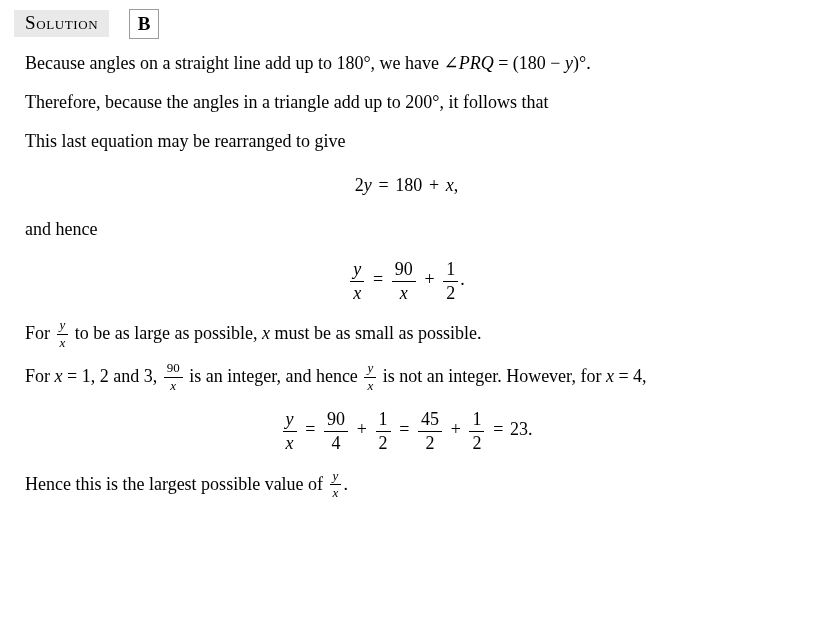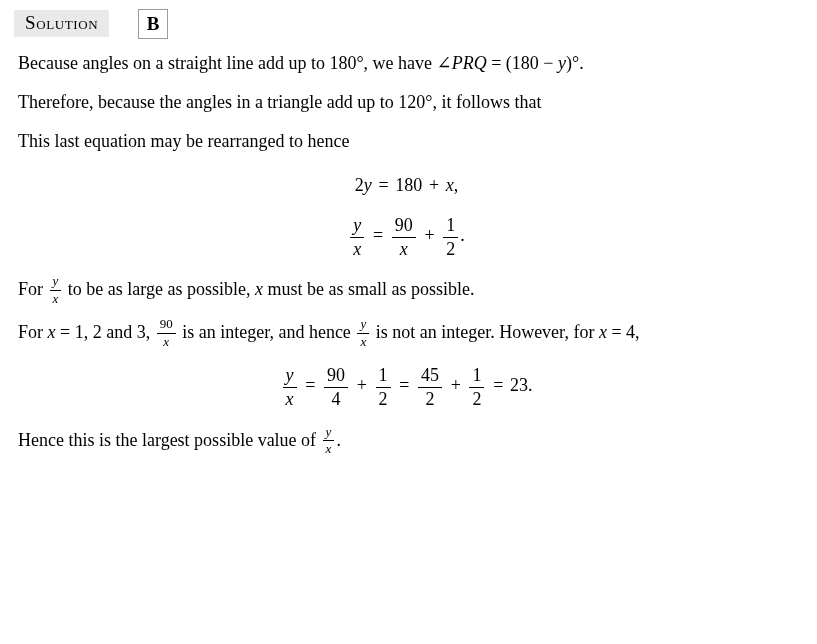--- a/index.html
+++ b/index.html
@@ -14,21 +14,21 @@
     color: #000000;
     font-family: "Liberation Serif", "DejaVu Serif", serif;
     font-size: 18px;
   }
   .page {
     padding: 8px 14px 0 10px;
   }
   .header {
     display: flex;
     align-items: center;
-    gap: 29px;
+    gap: 20px;
     margin: 0 0 0 4px;
     height: 31px;
   }
   .badge {
     background: #e9e9e9;
     padding: 2px 11px 3px 11px;
     font-size: 19px;
     font-variant: small-caps;
     letter-spacing: 0.6px;
     line-height: 1.2;
@@ -38,21 +38,21 @@
     height: 28px;
     border: 1px solid #9b9b9b;
     background: #ffffff;
     display: flex;
     align-items: center;
     justify-content: center;
     font-weight: 700;
     font-size: 19px;
   }
   .para {
-    margin: 10px 8px;
+    margin: 10px 15px;
     line-height: 29px;
   }
   .eq {
     margin: 15px 0;
     line-height: 29px;
     text-align: center;
     word-spacing: 0.12em;
   }
   .it {
     font-style: italic;
@@ -81,22 +81,23 @@
 </head>
 <body>
 
 <div class="page">
   <div class="header">
     <span class="badge">Solution</span>
     <span class="answer-box">B</span>
   </div>
   <div>
       <div class="para">Because angles on a straight line add up to 180°, we have ∠<span class="it">PRQ</span> = (180 − <span class="it">y</span>)°.</div>
-      <div class="para">Therefore, because the angles in a triangle add up to 120°, it follows that</div>
-      <div class="para">This last equation may be rearranged to hence</div>
+      <div class="para">Therefore, because the angles in a triangle add up to 200°, it follows that</div>
+      <div class="para">This last equation may be rearranged to give</div>
       <div class="eq">2<span class="it">y</span> = 180 + <span class="it">x</span>,</div>
+      <div class="para">and hence</div>
       <div class="eq"><span class="frac"><span class="fnum it">y</span><span class="fden it">x</span></span> = <span class="frac"><span class="fnum">90</span><span class="fden it">x</span></span> + <span class="frac"><span class="fnum">1</span><span class="fden">2</span></span>.</div>
       <div class="para">For <span class="frac"><span class="fnum it">y</span><span class="fden it">x</span></span> to be as large as possible, <span class="it">x</span> must be as small as possible.</div>
       <div class="para">For <span class="it">x</span> = 1, 2 and 3, <span class="frac"><span class="fnum">90</span><span class="fden it">x</span></span> is an integer, and hence <span class="frac"><span class="fnum it">y</span><span class="fden it">x</span></span> is not an integer. However, for <span class="it">x</span> = 4,</div>
       <div class="eq"><span class="frac"><span class="fnum it">y</span><span class="fden it">x</span></span> = <span class="frac"><span class="fnum">90</span><span class="fden">4</span></span> + <span class="frac"><span class="fnum">1</span><span class="fden">2</span></span> = <span class="frac"><span class="fnum">45</span><span class="fden">2</span></span> + <span class="frac"><span class="fnum">1</span><span class="fden">2</span></span> = 23.</div>
       <div class="para">Hence this is the largest possible value of <span class="frac"><span class="fnum it">y</span><span class="fden it">x</span></span>.</div>
     </div>
 </div>
 
 </body></html>

